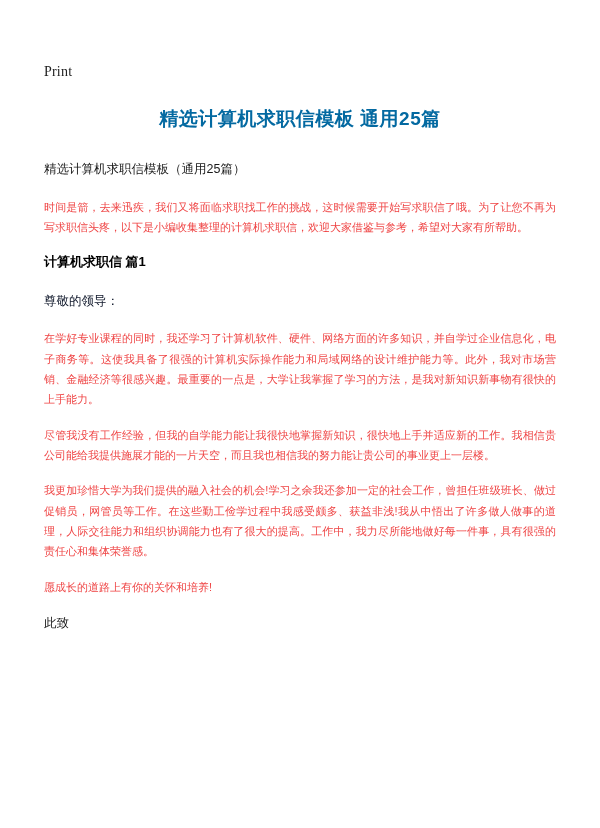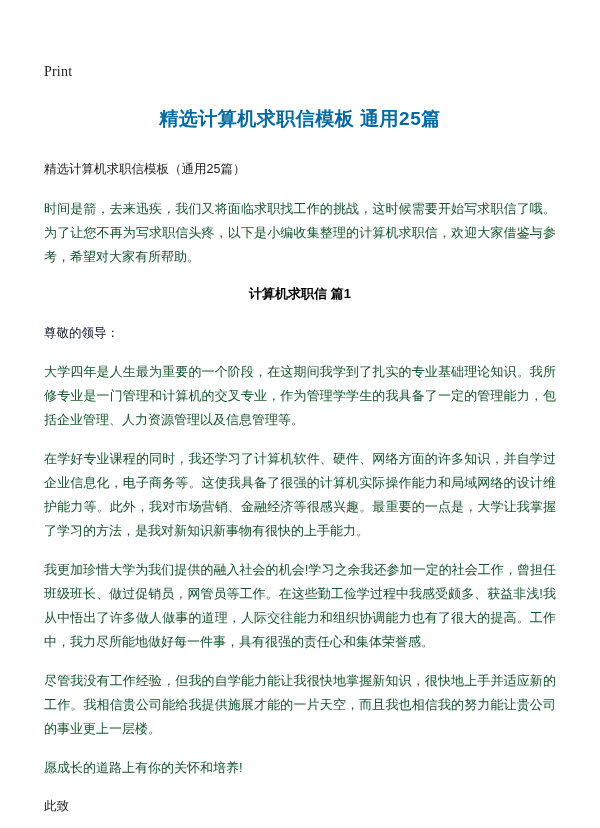--- a/index.html
+++ b/index.html
@@ -46,34 +46,33 @@
     letter-spacing: 0.5px;
     line-height: 1.4;
   }
   .subtitle {
     font-size: 12.5px;
     color: #1a1a1a;
     margin: 0 0 18px 0;
     line-height: 1.6;
   }
   .para {
-    font-size: 13px;
+    font-size: 11px;
     line-height: 1.85;
-    color: #14532d;
+    color: #ef4444;
     margin: 0 0 15px 0;
     text-align: justify;
     text-justify: inter-ideograph;
   }
   .section-head {
     font-size: 13px;
     font-weight: bold;
     color: #000;
     margin: 0 0 17px 0;
     line-height: 1.6;
-    text-align: center;
   }
   .salutation {
     font-size: 12.5px;
     line-height: 1.85;
     color: #0f172a;
     margin: 0 0 15px 0;
   }
   .closing {
     font-size: 12.5px;
     line-height: 1.85;
@@ -93,22 +92,21 @@
     <h1 class="doc-title">精选计算机求职信模板  通用25篇</h1>
 
     <p class="subtitle">精选计算机求职信模板（通用25篇）</p>
 
     <p class="para">时间是箭，去来迅疾，我们又将面临求职找工作的挑战，这时候需要开始写求职信了哦。为了让您不再为写求职信头疼，以下是小编收集整理的计算机求职信，欢迎大家借鉴与参考，希望对大家有所帮助。</p>
 
     <h2 class="section-head">计算机求职信 篇1</h2>
 
     <p class="salutation">尊敬的领导：</p>
 
-    <p class="para">大学四年是人生最为重要的一个阶段，在这期间我学到了扎实的专业基础理论知识。我所修专业是一门管理和计算机的交叉专业，作为管理学学生的我具备了一定的管理能力，包括企业管理、人力资源管理以及信息管理等。</p>
     <p class="para">在学好专业课程的同时，我还学习了计算机软件、硬件、网络方面的许多知识，并自学过企业信息化，电子商务等。这使我具备了很强的计算机实际操作能力和局域网络的设计维护能力等。此外，我对市场营销、金融经济等很感兴趣。最重要的一点是，大学让我掌握了学习的方法，是我对新知识新事物有很快的上手能力。</p>
+    <p class="para">尽管我没有工作经验，但我的自学能力能让我很快地掌握新知识，很快地上手并适应新的工作。我相信贵公司能给我提供施展才能的一片天空，而且我也相信我的努力能让贵公司的事业更上一层楼。</p>
     <p class="para">我更加珍惜大学为我们提供的融入社会的机会!学习之余我还参加一定的社会工作，曾担任班级班长、做过促销员，网管员等工作。在这些勤工俭学过程中我感受颇多、获益非浅!我从中悟出了许多做人做事的道理，人际交往能力和组织协调能力也有了很大的提高。工作中，我力尽所能地做好每一件事，具有很强的责任心和集体荣誉感。</p>
-    <p class="para">尽管我没有工作经验，但我的自学能力能让我很快地掌握新知识，很快地上手并适应新的工作。我相信贵公司能给我提供施展才能的一片天空，而且我也相信我的努力能让贵公司的事业更上一层楼。</p>
     <p class="para">愿成长的道路上有你的关怀和培养!</p>
 
     <p class="closing">此致</p>
 
   </div>
 </div>
 
 </body></html>

